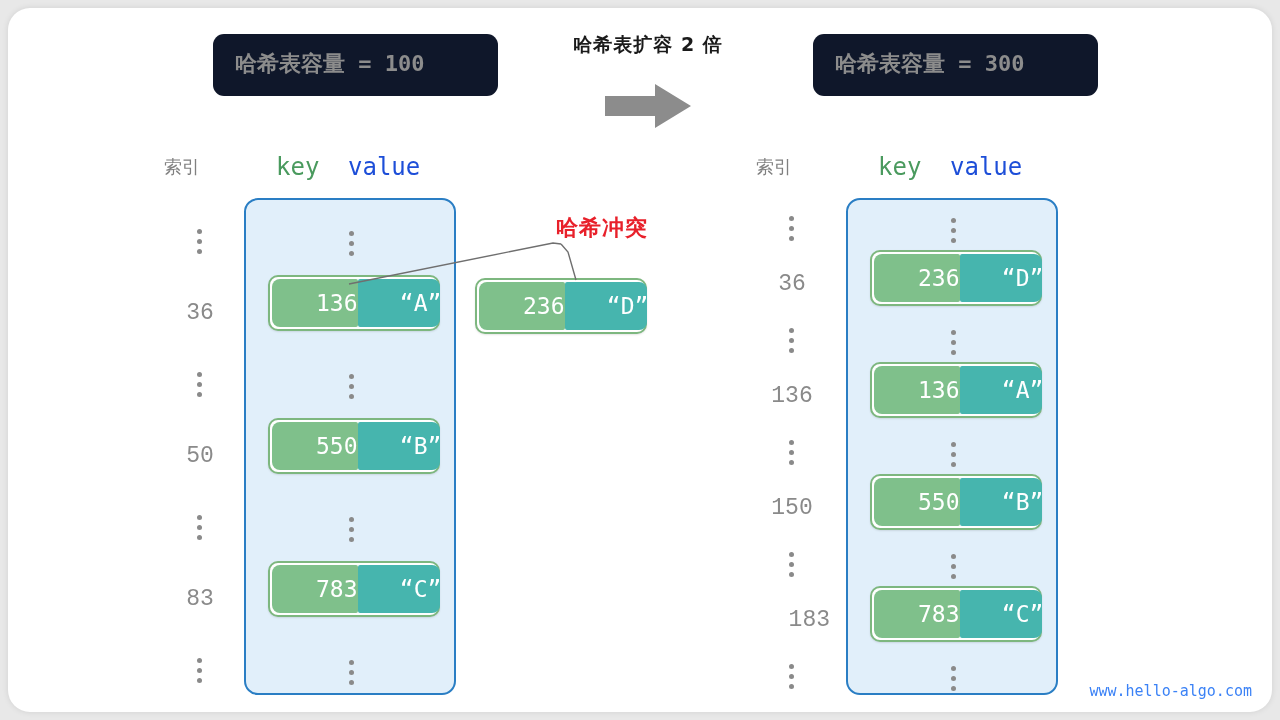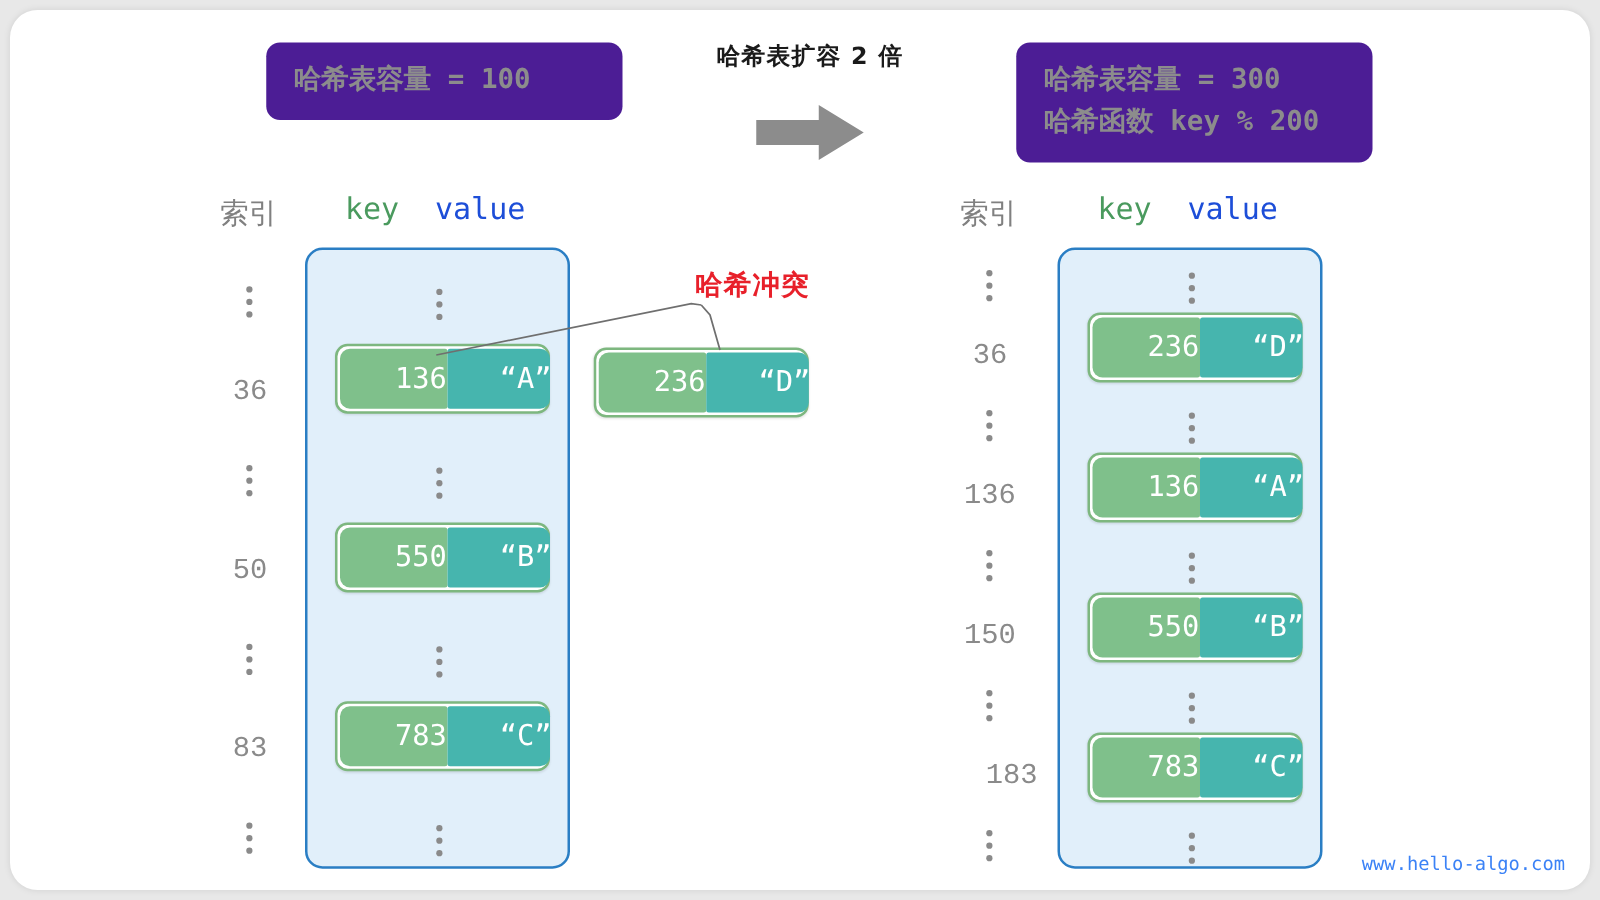--- a/index.html
+++ b/index.html
@@ -22,21 +22,21 @@
     width: 1264px; height: 704px;
     background: #ffffff;
     border-radius: 22px;
     box-shadow: 0 0 6px rgba(0,0,0,0.10);
     overflow: hidden;
   }
 
   
   .info-box {
     position: absolute;
-    background: #4c1d95;
+    background: #0f172a;
     border-radius: 11px;
     padding: 13px 22px 15px 22px;
     box-sizing: border-box;
   }
   .info-line {
     font-size: 22px;
     line-height: 34px;
     color: #8c8c8c;
     white-space: pre;
     font-family: "DejaVu Sans Mono", monospace;
@@ -60,24 +60,23 @@
   #arrow-wrap {
     position: absolute;
     left: 500px; top: 74px;
     width: 280px;
     text-align: center;
   }
 
   
   .hdr-index {
     position: absolute;
-    font-size: 23px;
+    font-size: 18px;
     color: #808080;
     font-family: "DejaVu Sans", sans-serif;
-    text-align: center;
     width: 70px;
   }
   .hdr-kv {
     position: absolute;
     font-size: 24px;
     font-family: "DejaVu Sans Mono", monospace;
     white-space: pre;
   }
   .hdr-key   { color: #4a9a5e; }
   .hdr-value { color: #1d4ed8; }
@@ -193,21 +192,20 @@
 
     <div id="center-title">哈希表扩容 2 倍</div>
     <div id="arrow-wrap">
       <svg width="90" height="48" viewBox="0 0 90 48">
         <polygon points="2,14 52,14 52,2 88,24 52,46 52,34 2,34" fill="#8c8c8c"></polygon>
       </svg>
     </div>
 
     <div class="info-box" id="info-right">
       <div class="info-line">哈希表容量 = 300</div>
-      <div class="info-line">哈希函数 key % 200</div>
     </div>
 
     <div class="hdr-index" style="left:156px; top:147px;">索引</div>
     <div class="hdr-kv hdr-key" style="left:268px; top:145px;">key</div>
     <div class="hdr-kv hdr-value" style="left:340px; top:145px;">value</div>
 
     <div class="hdr-index" style="left:748px; top:147px;">索引</div>
     <div class="hdr-kv hdr-key" style="left:870px; top:145px;">key</div>
     <div class="hdr-kv hdr-value" style="left:942px; top:145px;">value</div>
 

